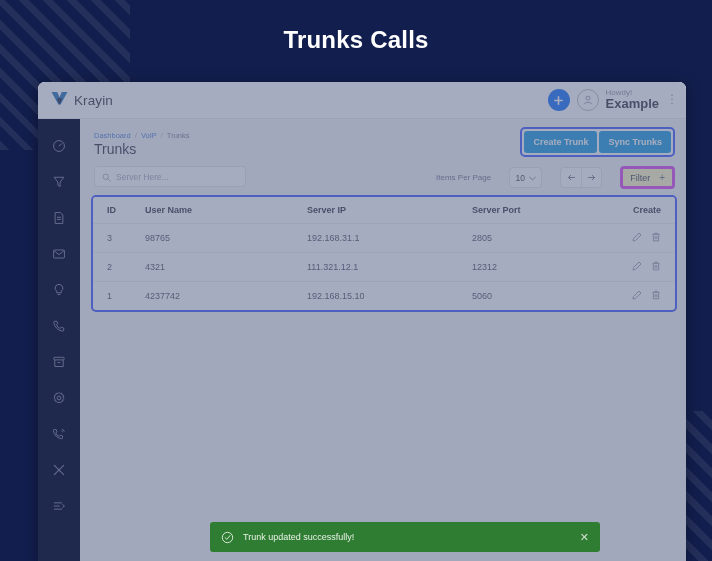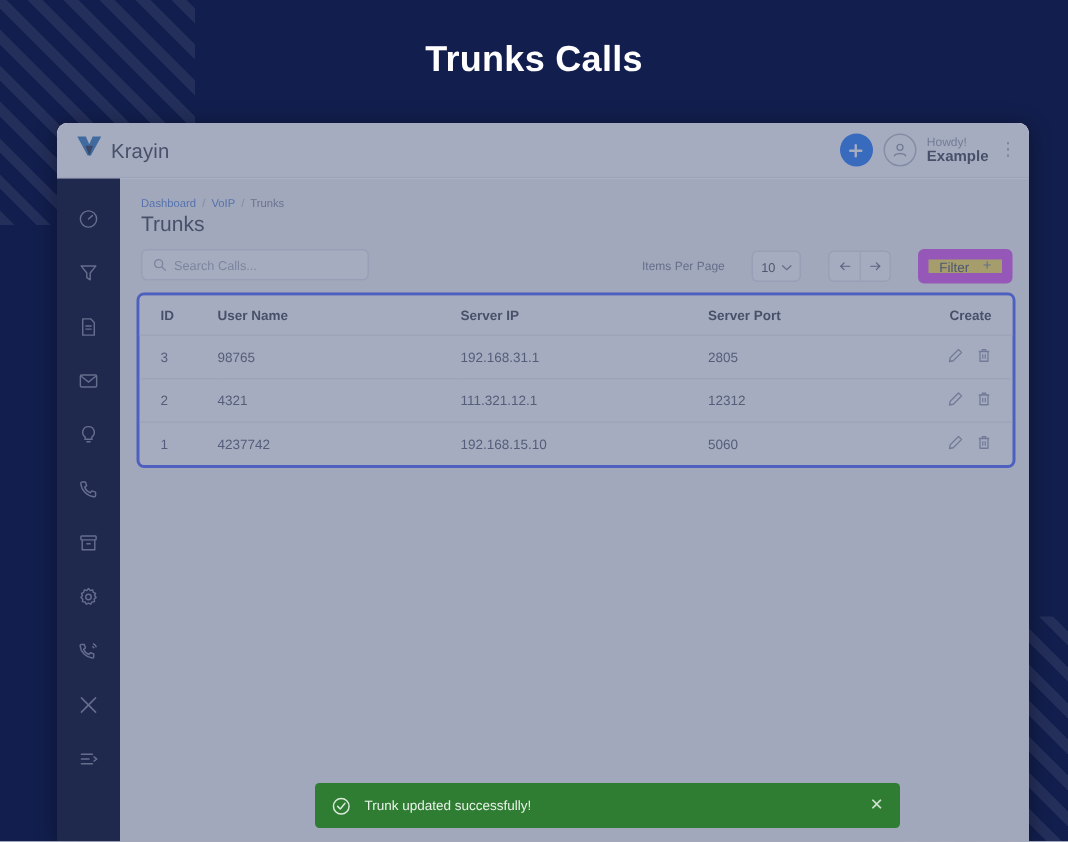--- a/index.html
+++ b/index.html
@@ -98,21 +98,21 @@
     display: flex; align-items: center; justify-content: center;
     color: #8d94a6;
     cursor: pointer;
   }
   .howdy {
     line-height: 1.15;
     font-size: 8px;
     color: #8d94a6;
     cursor: pointer;
   }
-  .howdy .ex { font-size: 10px; color: #2e3342; font-weight: bold; display:block; }
+  .howdy .ex { font-size: 13px; color: #2e3342; font-weight: bold; display:block; }
   .kebab {
     color: #9aa0b0;
     font-size: 12px;
     letter-spacing: 0;
     line-height: 0.62;
     width: 10px;
     text-align: center;
     cursor: pointer;
   }
 
@@ -190,22 +190,22 @@
     cursor: pointer;
   }
   .pager div {
     width: 20px; display: flex; align-items: center; justify-content: center;
     font-size: 9px; color: #5a6176;
     cursor: pointer;
   }
   .pager div + div { border-left: 1px solid #e6e9f0; }
   .filter-btn {
     height: 23px;
-    border: 7px solid #d946ef; border-radius: 4px;
-    background: #fde047;
+    border: 3px solid #d946ef; border-radius: 4px;
+    background: #fef9c3;
     display: flex; align-items: center; gap: 9px;
     padding: 0 7px;
     font-size: 9px; color: #3c4254;
     cursor: pointer;
   }
   .filter-btn .plus { color: #6f7689; font-size: 10px; }
 
   
   .action-wrap {
     position: absolute; right: 11px; top: 8px;
@@ -463,21 +463,21 @@
 
       <div class="page-title">Trunks</div>
 
       <div class="searchbox">
         <span>
           <svg width="9" height="9" viewBox="0 0 12 12" fill="none" stroke="#a2a8b8" stroke-width="1.2">
             <circle cx="5" cy="5" r="3.6"></circle>
               <path d="M7.8 7.8 L11 11" stroke-linecap="round"></path>
           </svg>
         </span>
-        <span class="ph">Search Calls...</span>
+        <span class="ph">Server Here...</span>
       </div>
 
       <div class="toolbar-right">
         <span class="ipp-label">Items Per Page</span>
 
         <div class="ipp-select">
           <span>10</span>
           <span>
             <svg width="7" height="5" viewBox="0 0 8 5" fill="none" stroke="#6f7689" stroke-width="1">
               <path d="M0.8 1 L4 4 L7.2 1" stroke-linecap="round"></path>
@@ -499,20 +499,24 @@
             </svg>
           </div>
         </div>
 
         <div class="filter-btn">
           <span>Filter</span>
           <span class="plus">+</span>
         </div>
       </div>
 
+      <div class="action-wrap">
+        <div class="btn-primary">Create Trunk</div>
+        <div class="btn-primary">Sync Trunks</div>
+      </div>
 
       <div class="table-card">
         <table>
           <thead>
             <tr>
               <th class="col-id">ID</th>
               <th class="col-user">User Name</th>
               <th class="col-ip">Server IP</th>
               <th class="col-port">Server Port</th>
               <th class="col-act">Create</th>

